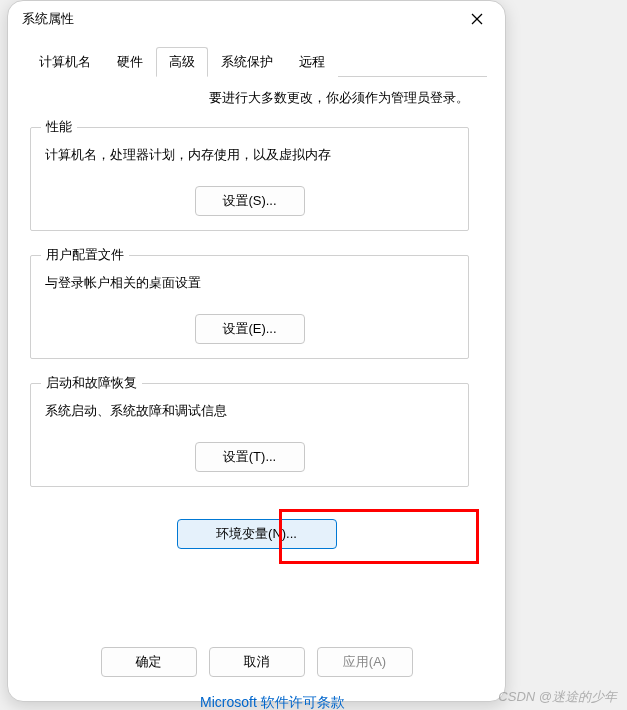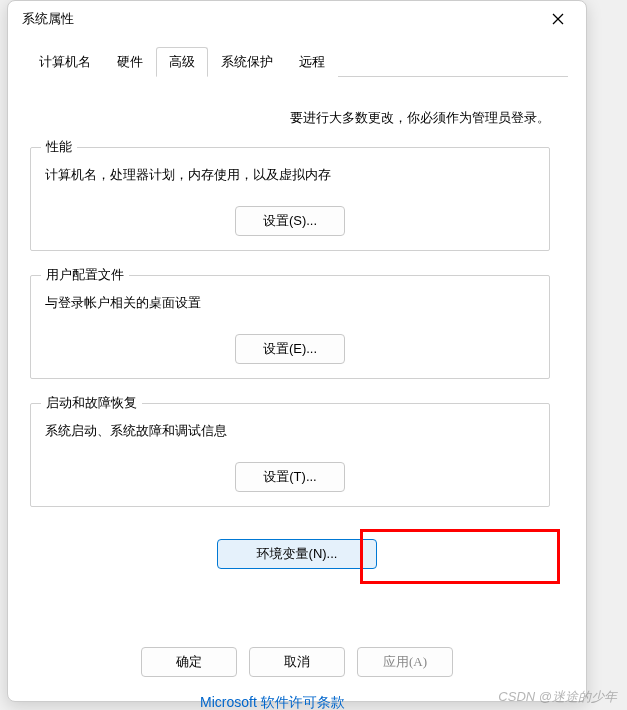--- a/index.html
+++ b/index.html
@@ -8,25 +8,25 @@
       font-size: 13px;
       background: #f0f0f0;
       width: 627px;
       height: 710px;
       position: relative;
     }
     .dialog {
       position: absolute;
       left: 7px;
       top: 0;
-      width: 580px;
+      width: 499px;
       height: 702px;
       background: #ffffff;
       border: 1px solid #cccccc;
-      border-radius: 8px;
+      border-radius: 16px;
       box-shadow: 0 4px 16px rgba(0,0,0,0.15);
       display: flex;
       flex-direction: column;
       overflow: hidden;
     }
     .titlebar {
       height: 35px;
       display: flex;
       align-items: center;
       justify-content: space-between;
@@ -41,21 +41,21 @@
     }
     .content {
       flex: 1;
       padding: 10px 18px 10px 18px;
       display: flex;
       flex-direction: column;
     }
     .tabs {
       display: flex;
       border-bottom: 1px solid #d0d0d0;
-      margin-bottom: 32px;
+      margin-bottom: 12px;
       position: relative;
     }
     .tab {
       padding: 5px 12px;
       font-size: 13px;
       color: #000;
       background: #fff;
       border: 1px solid transparent;
       cursor: pointer;
       position: relative;
@@ -130,21 +130,21 @@
       border-color: #0078d4;
     }
     .footer {
       display: flex;
       justify-content: center;
       gap: 12px;
       padding: 14px 18px 14px 18px;
       margin-top: auto;
     }
     .footer .win-btn { min-width: 96px; }
-    .win-btn.disabled { color: #888; font-family: Liberation Serif, serif; }
+    .win-btn.disabled { color: #888; }
     .watermark {
       position: absolute;
       right: 10px;
       bottom: 4px;
       font-size: 13px;
       color: rgba(120,120,120,0.55);
       pointer-events: none;
       font-style: italic;
     }
     .bg-link {

